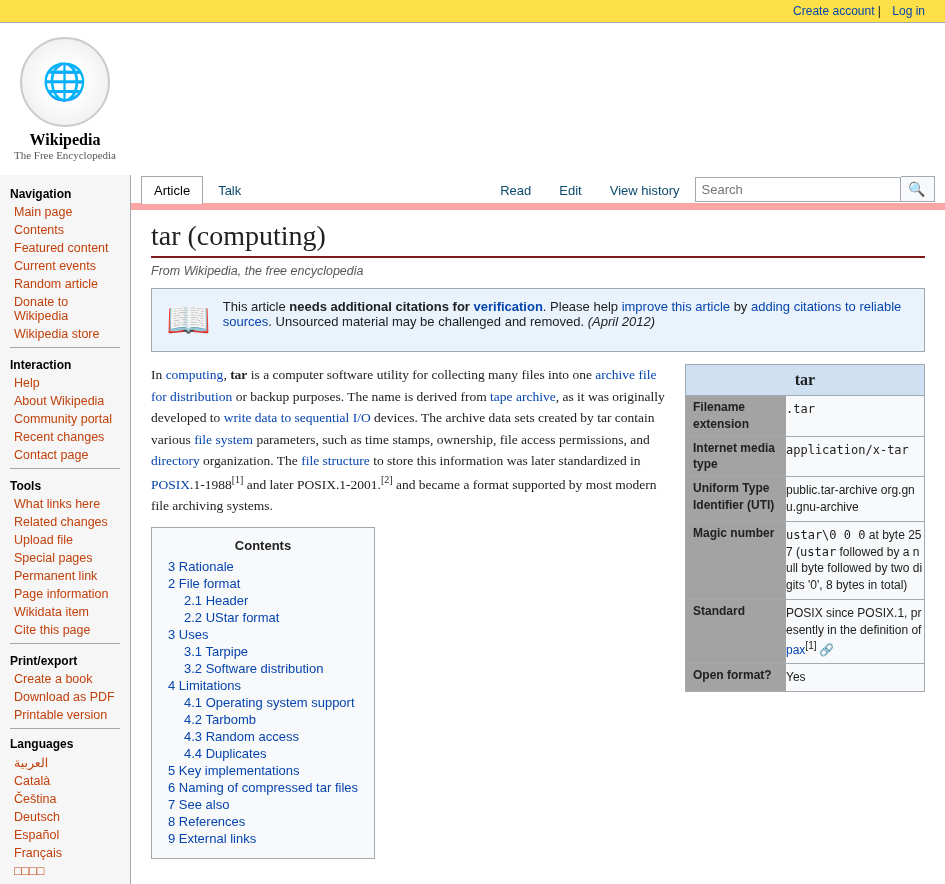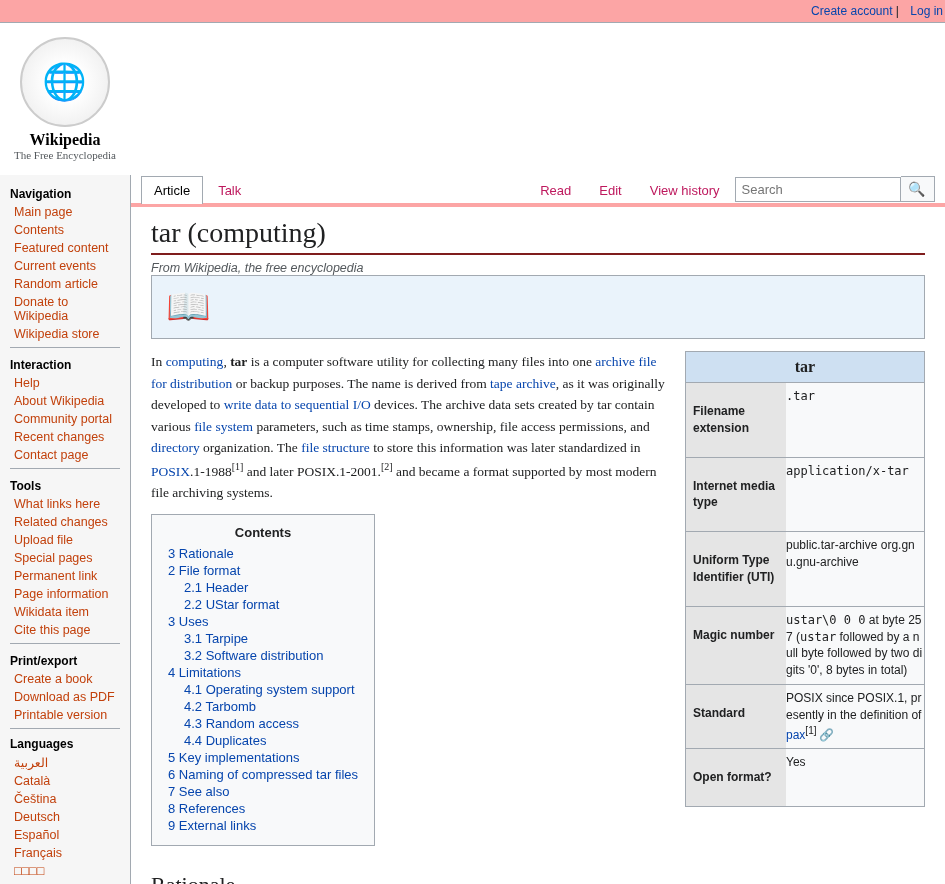--- a/index.html
+++ b/index.html
@@ -1,22 +1,22 @@
 <!DOCTYPE html>
 <html><head>
   <meta charset="utf-8">
   <style>
     * { box-sizing: border-box; margin: 0; padding: 0; }
     body { font-family: 'Linux Libertine', Georgia, Times, serif; font-size: 14px; background: #f6f6f6; color: #202122; }
     a { color: #0645ad; text-decoration: none; }
 
     #top-bar {
-      background: #fca5a5;
+      background: #fde047;
       text-align: right;
-      padding: 4px 2px;
+      padding: 4px 20px;
       font-size: 12px;
       font-family: sans-serif;
       border-bottom: 1px solid #a2a9b1;
     }
     #top-bar a { margin-left: 8px; color: #0645ad; }
 
     #header {
       background: #fff;
       display: flex;
       align-items: center;
@@ -103,29 +103,29 @@
       background: #fff;
       padding: 0;
       border-left: 1px solid #a2a9b1;
     }
 
     #page-tabs {
       background: #fff;
       display: flex;
       align-items: center;
       padding: 0 10px;
-      border-bottom: 4px solid #fca5a5;
+      border-bottom: 7px solid #fca5a5;
       font-family: sans-serif;
       font-size: 13px;
     }
 
     .tab-item {
       padding: 6px 12px;
       cursor: pointer;
-      color: #be185d;
+      color: #0c4a6e;
       border: 1px solid transparent;
       border-bottom: none;
       margin-right: 2px;
       position: relative;
       top: 1px;
     }
     .tab-item.active {
       background: #fff;
       border-color: #a2a9b1;
       border-bottom-color: #fff;
@@ -134,21 +134,21 @@
 
     #search-bar {
       margin-left: auto;
       display: flex;
       align-items: center;
     }
     #search-input {
       border: 1px solid #a2a9b1;
       padding: 4px 6px;
       font-size: 13px;
-      width: 166px;
+      width: 206px;
       font-family: sans-serif;
       color: #54595d;
     }
     #search-button {
       background: #f8f9fa;
       border: 1px solid #a2a9b1;
       border-left: none;
       padding: 4px 8px;
       cursor: pointer;
       font-size: 14px;
@@ -164,20 +164,21 @@
       font-weight: normal;
       border-bottom: 2px solid #7f1d1d;
       padding-bottom: 4px;
       margin-bottom: 6px;
     }
 
     #from-wikipedia {
       font-size: 12.5px;
       font-style: italic;
       color: #54595d;
+      margin-bottom: 10px;
       font-family: sans-serif;
     }
 
     #notice-box {
       background: #eaf3fb;
       border: 1px solid #a2a9b1;
       padding: 10px 14px;
       margin-bottom: 12px;
       display: flex;
       align-items: flex-start;
@@ -215,22 +216,22 @@
       padding: 6px;
       font-family: 'Linux Libertine', Georgia, serif;
     }
 
     .infobox-row {
       display: flex;
       border-top: 1px solid #a2a9b1;
     }
 
     .infobox-label {
-      background: #e5e5e5;
-      padding: 20px 7px;
+      background: #a3a3a3;
+      padding: 3px 7px;
       font-weight: bold;
       width: 100px;
       min-width: 100px;
       font-size: 12px;
       line-height: 1.4;
     }
 
     .infobox-value {
       padding: 5px 0;
       line-height: 1.4;
@@ -373,20 +374,23 @@
       </div>
     </div>
 
     <div id="article-content">
 
       <h1 id="page-title">tar (computing)</h1>
       <div id="from-wikipedia">From Wikipedia, the free encyclopedia</div>
 
       <div id="notice-box">
         <span id="notice-icon">📖</span>
+        <div style="font-size:13px; font-family: sans-serif;">
+          This article <b>needs additional citations for <a>verification</a></b>. Please help <a>improve this article</a> by <a>adding citations to reliable sources</a>. Unsourced material may be challenged and removed. <i>(April 2012)</i>
+        </div>
       </div>
 
       <div style="overflow: hidden;">
 
         
         <div class="infobox">
           <div class="infobox-title">tar</div>
 
           <div class="infobox-row">
             <div class="infobox-label">Filename extension</div>

